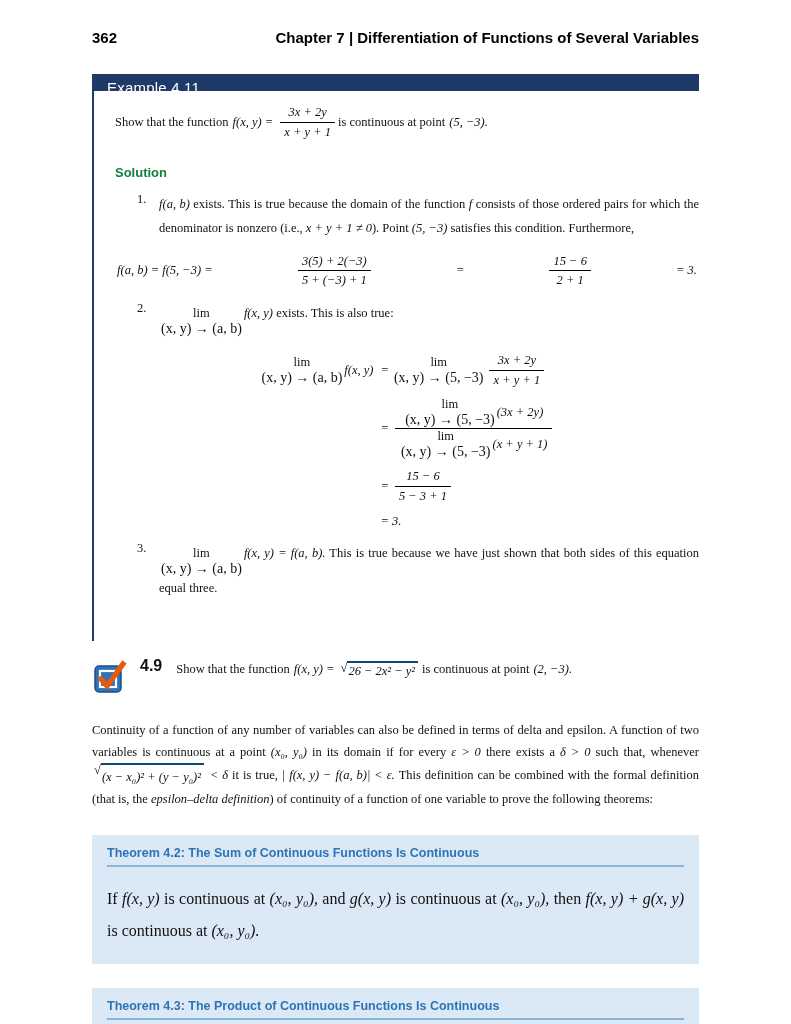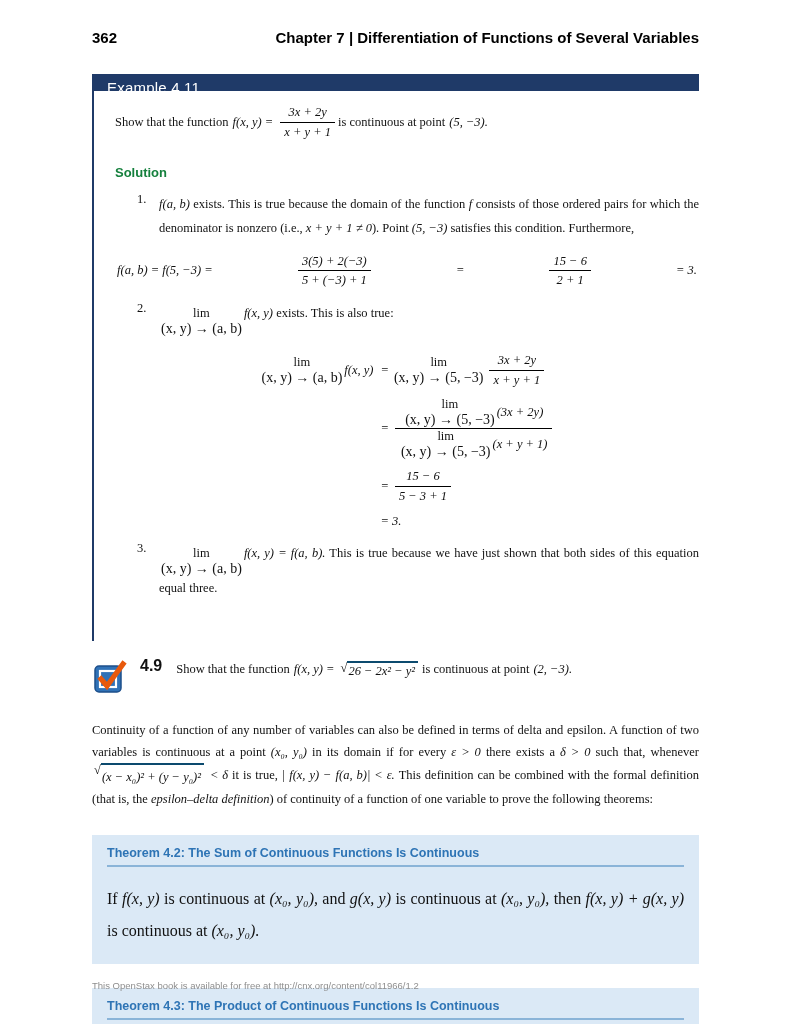--- a/index.html
+++ b/index.html
@@ -225,14 +225,13 @@
       </div>
     </div>
 
     <div class="thm">
       <div class="thmtitle">Theorem 4.3: The Product of Continuous Functions Is Continuous</div>
 
     </div>
 
   </div>
 
-  <div class="footer">This OpenStax book is available for free at http://cnx.org/content/col11966/1.2</div>
 </div>
 
 </body></html>

